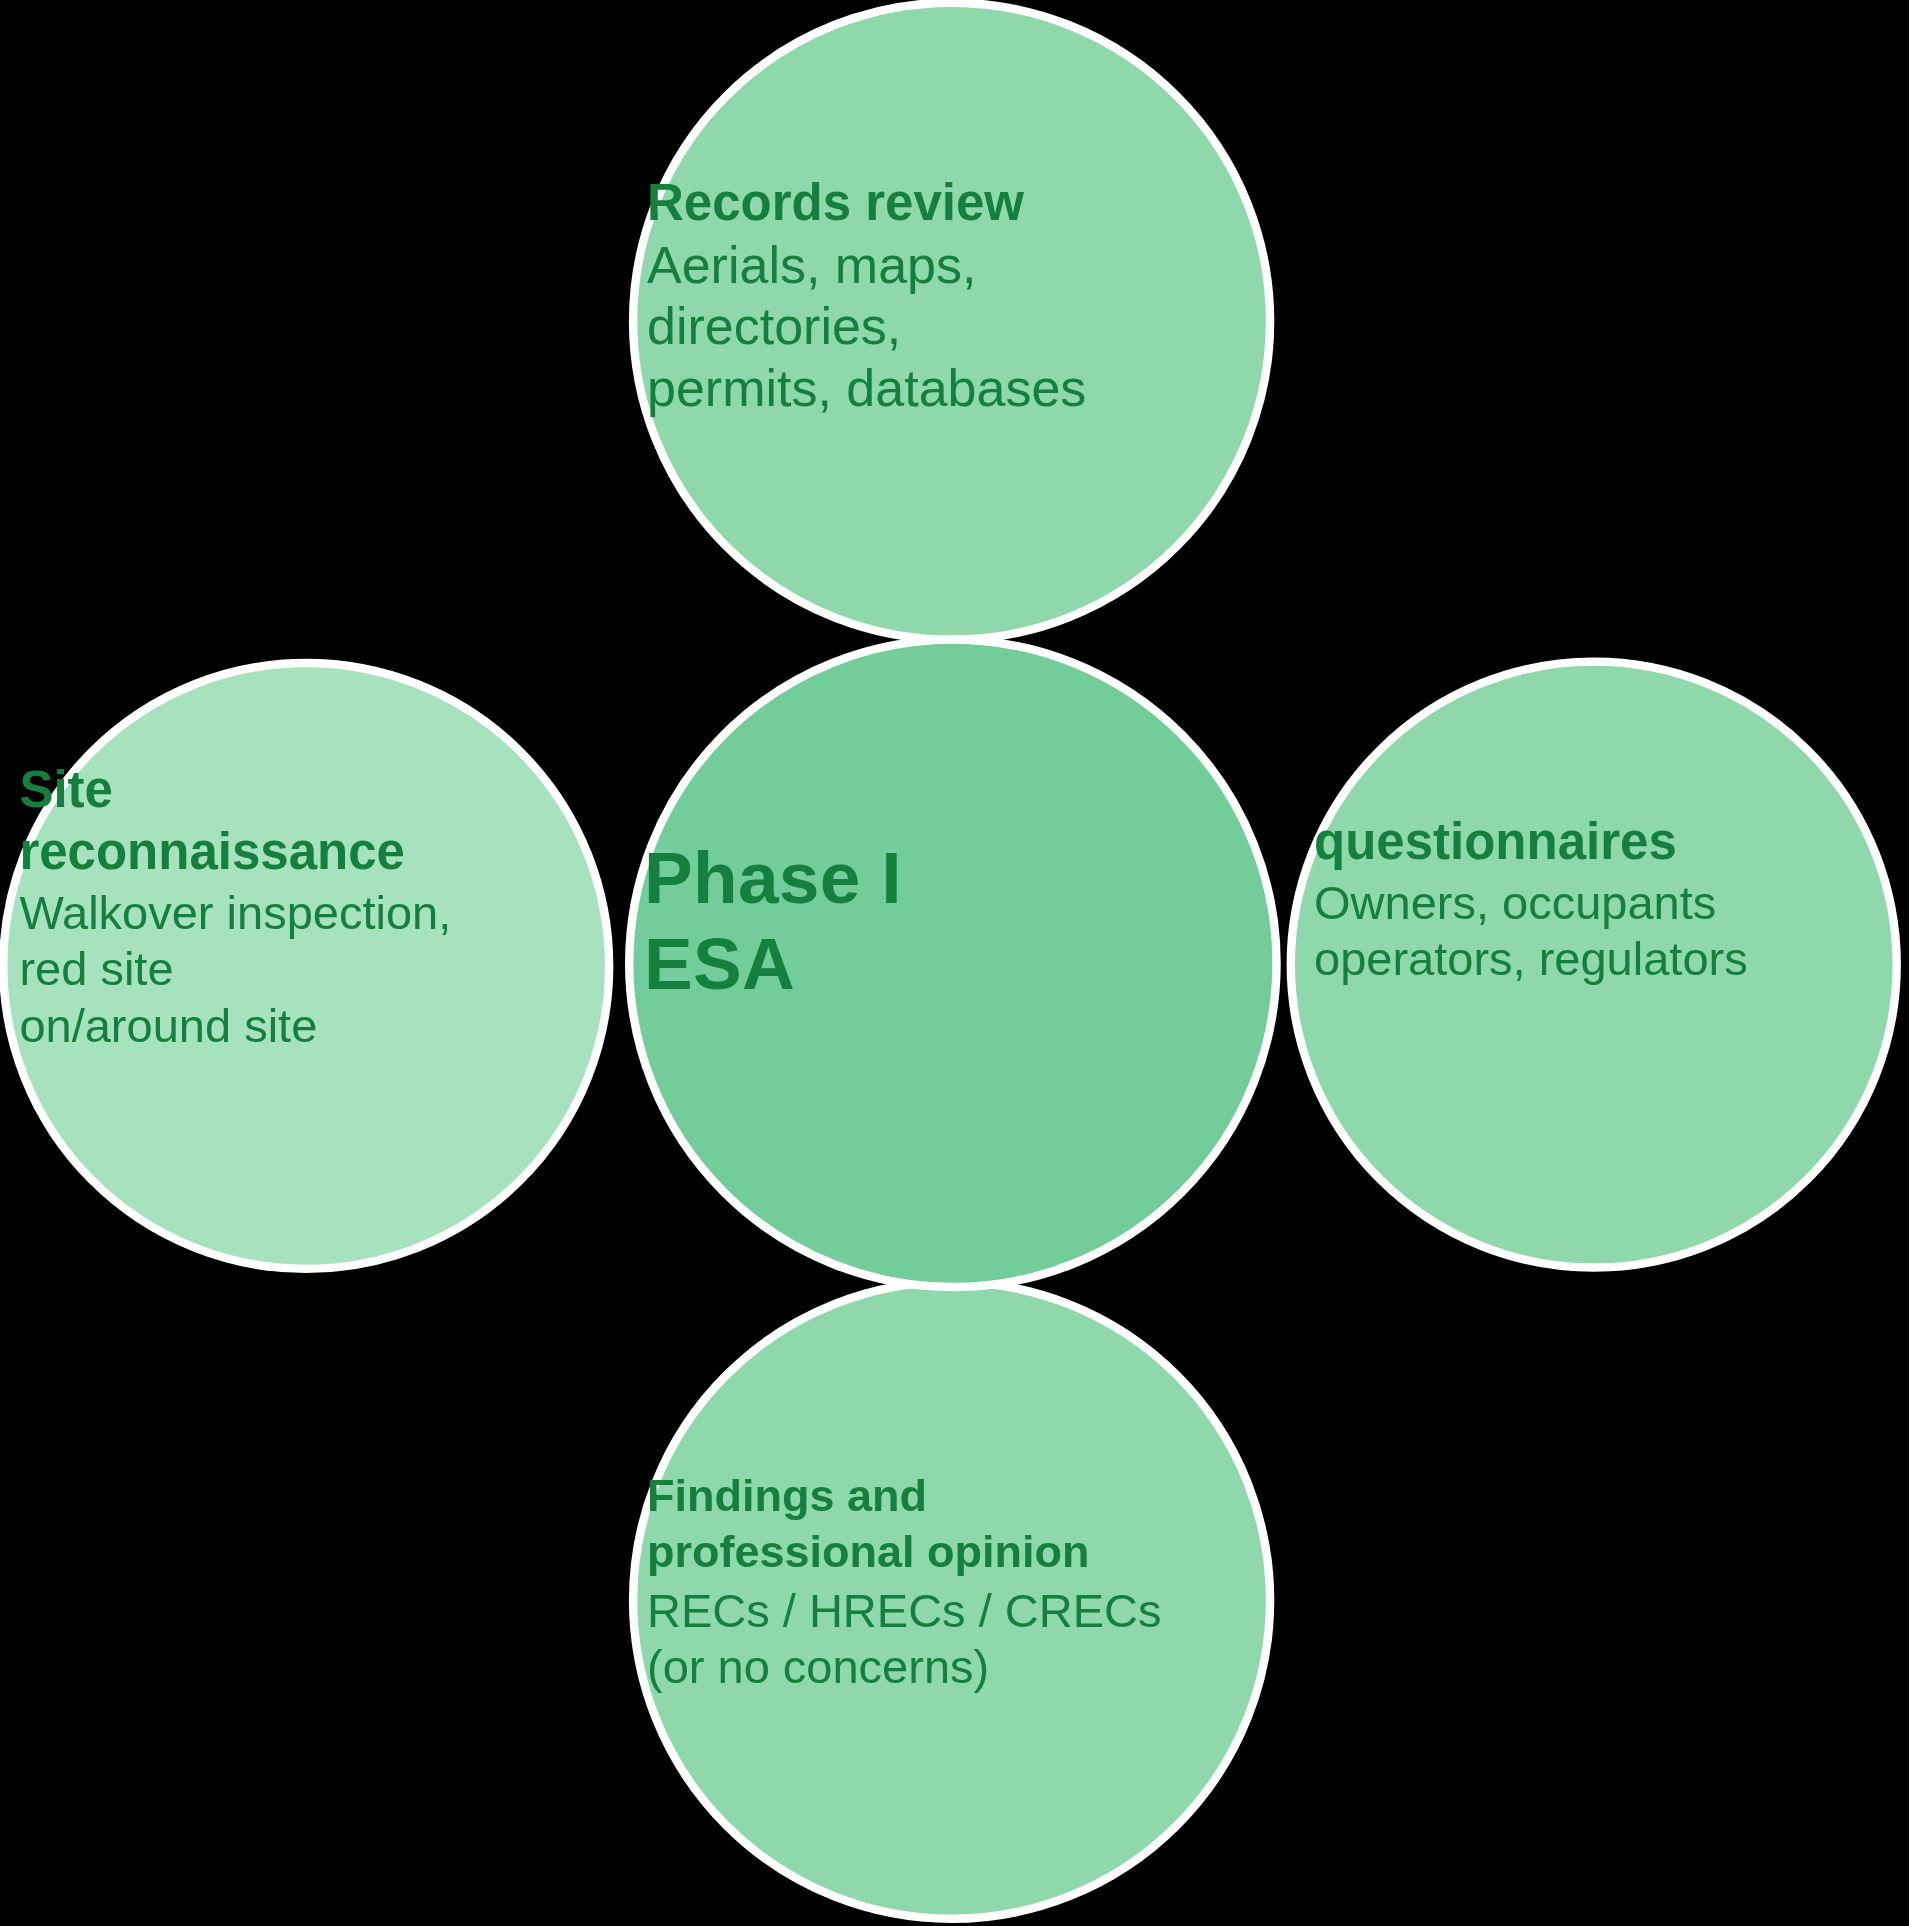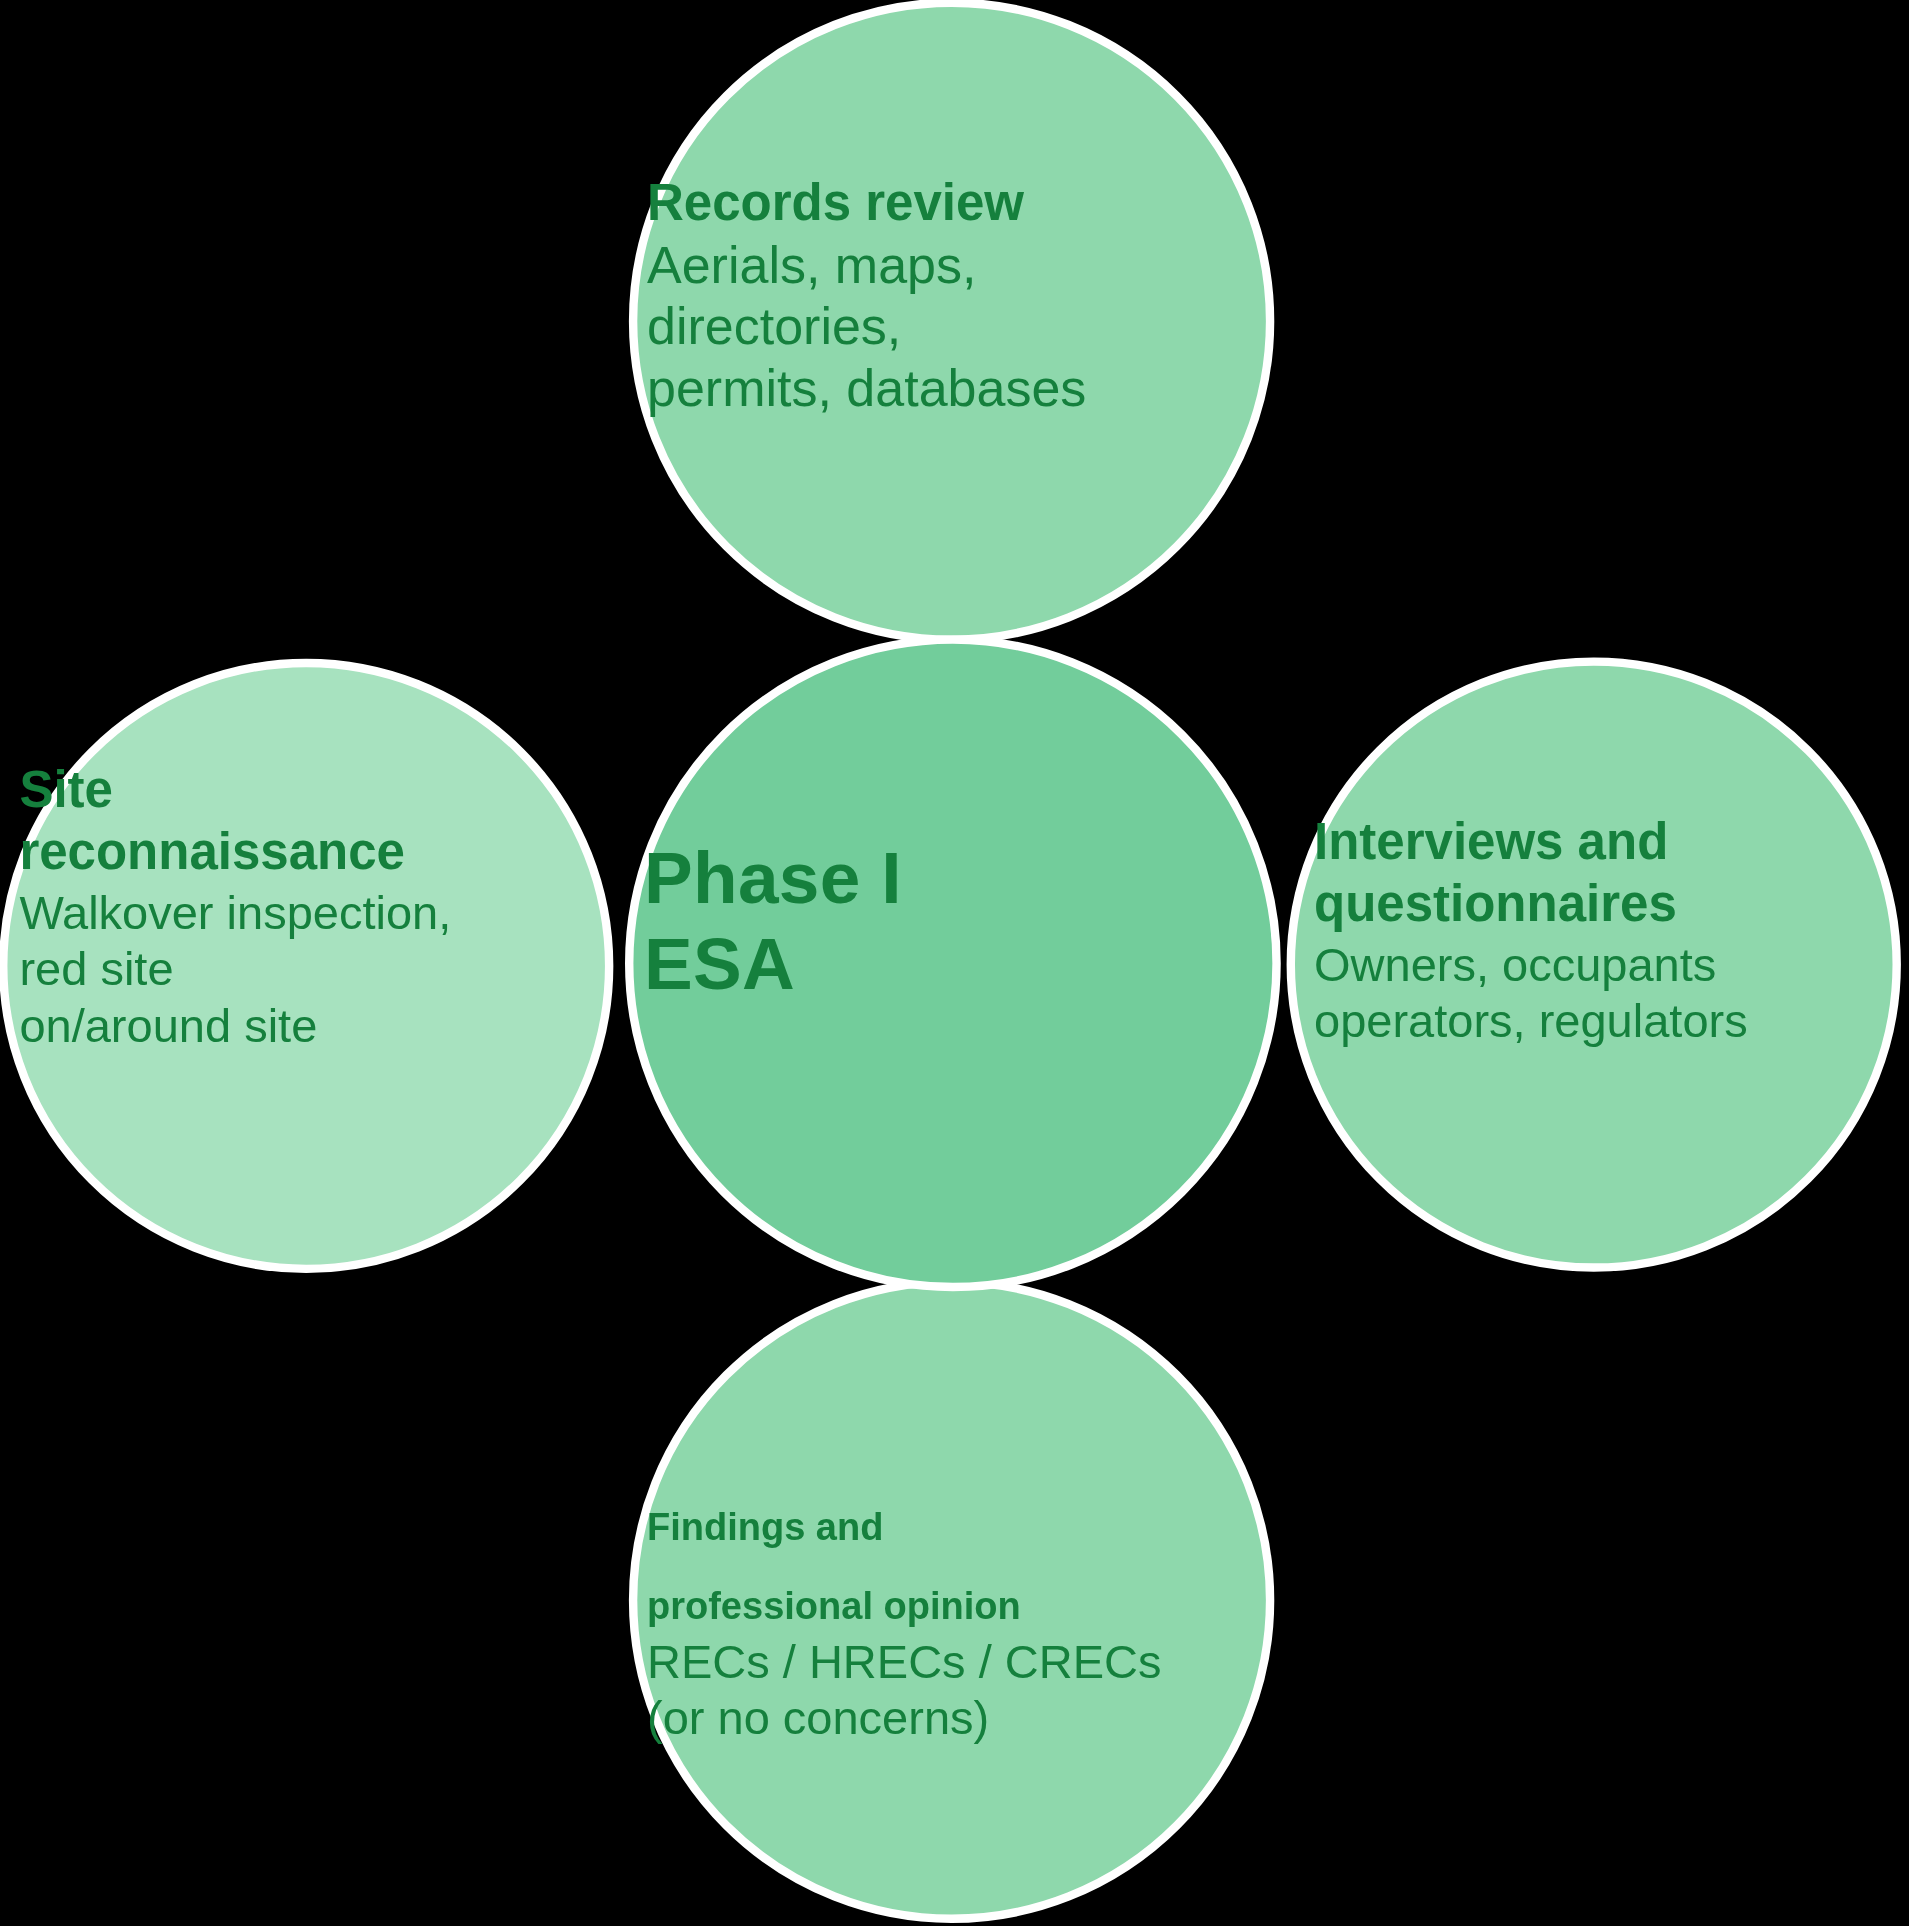--- a/index.html
+++ b/index.html
@@ -85,21 +85,21 @@
   #right-node .node-title { font-size: 51px; line-height: 1.14; margin-bottom: 3.9px; }
   #right-node .node-body  { font-size: 47px; line-height: 1.2; }
 
   
   #bottom-node {
     left: 647px;
     top: 1470px;
     width: 615px;
     font-size: 47px;
   }
-  #bottom-node .node-title { font-size: 38px; line-height: 1.14; margin-bottom: 5.2px; margin-top: 36px; }
+  #bottom-node .node-title { font-size: 45px; line-height: 1.14; margin-bottom: 5.2px; }
   #bottom-node .node-body  { font-size: 47px; line-height: 1.2; }
 </style>
 </head>
 <body>
 
 <div id="diagram-root">
 
   <svg id="venn-svg" viewBox="0 0 2949 2975" xmlns="http://www.w3.org/2000/svg" aria-hidden="true">
     <rect x="0" y="0" width="2949" height="2975" fill="#000000"></rect>
 
@@ -128,21 +128,20 @@
 
   <div class="node-text" id="left-node">
     <span class="node-title">Site</span>
     <span class="node-title">reconnaissance</span>
     <span class="node-body">Walkover inspection,</span>
     <span class="node-body">red site</span>
     <span class="node-body">on/around site</span>
   </div>
 
   <div class="node-text" id="right-node">
-    <span class="node-title">Interviews and</span>
     <span class="node-title">questionnaires</span>
     <span class="node-body">Owners, occupants</span>
     <span class="node-body">operators, regulators</span>
   </div>
 
   <div class="node-text" id="bottom-node">
     <span class="node-title">Findings and</span>
     <span class="node-title">professional opinion</span>
     <span class="node-body">RECs / HRECs / CRECs</span>
     <span class="node-body">(or no concerns)</span>

